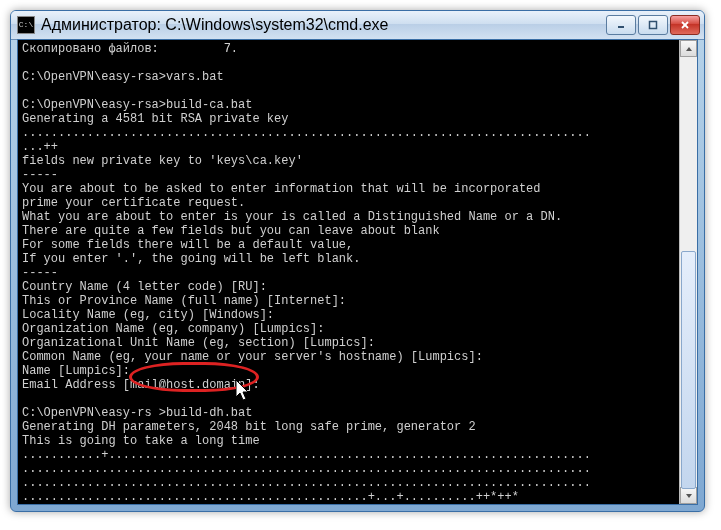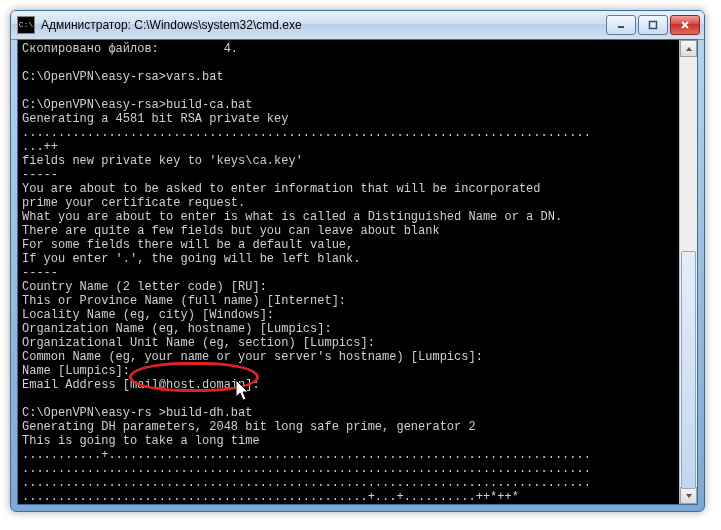--- a/index.html
+++ b/index.html
@@ -50,21 +50,21 @@
     border: 1px solid #888;
   }
   .icon-inner {
     color: #ccc;
     font-family: "Courier New", monospace;
     font-size: 8px;
     line-height: 1;
   }
   .titlebar .title {
     flex: 1;
-    font-size: 12px;
+    font-size: 16px;
     color: #000;
     overflow: hidden;
     white-space: nowrap;
   }
   .win-buttons {
     display: flex;
     gap: 2px;
   }
   .win-btn {
     width: 28px;
@@ -177,41 +177,41 @@
         <div class="win-btn close">
           <svg width="10" height="10" viewBox="0 0 10 10">
               <line x1="2" y1="2" x2="8" y2="8" stroke="#fff" stroke-width="1.8"></line>
               <line x1="8" y1="2" x2="2" y2="8" stroke="#fff" stroke-width="1.8"></line>
             </svg>
         </div>
       </div>
     </div>
 
     <div class="client-area">
-      <div class="terminal"><span>Скопировано файлов:         4.</span>
+      <div class="terminal"><span>Скопировано файлов:         7.</span>
 <span></span>
 <span>C:\OpenVPN\easy-rsa&gt;vars.bat</span>
 <span></span>
 <span>C:\OpenVPN\easy-rsa&gt;build-ca.bat</span>
 <span>Generating a 4581 bit RSA private key</span>
 <span>...............................................................................</span>
 <span>...++</span>
 <span>fields new private key to 'keys\ca.key'</span>
 <span>-----</span>
 <span>You are about to be asked to enter information that will be incorporated</span>
 <span>prime your certificate request.</span>
-<span>What you are about to enter is what is called a Distinguished Name or a DN.</span>
+<span>What you are about to enter is your is called a Distinguished Name or a DN.</span>
 <span>There are quite a few fields but you can leave about blank</span>
 <span>For some fields there will be a default value,</span>
 <span>If you enter '.', the going will be left blank.</span>
 <span>-----</span>
-<span>Country Name (2 letter code) [RU]:</span>
+<span>Country Name (4 letter code) [RU]:</span>
 <span>This or Province Name (full name) [Internet]:</span>
 <span>Locality Name (eg, city) [Windows]:</span>
-<span>Organization Name (eg, hostname) [Lumpics]:</span>
+<span>Organization Name (eg, company) [Lumpics]:</span>
 <span>Organizational Unit Name (eg, section) [Lumpics]:</span>
 <span>Common Name (eg, your name or your server's hostname) [Lumpics]:</span>
 <span>Name [Lumpics]:</span>
 <span>Email Address [mail@host.domain]:</span>
 <span></span>
 <span>C:\OpenVPN\easy-rs &gt;build-dh.bat</span>
 <span>Generating DH parameters, 2048 bit long safe prime, generator 2</span>
 <span>This is going to take a long time</span>
 <span>...........+...................................................................</span>
 <span>...............................................................................</span>

